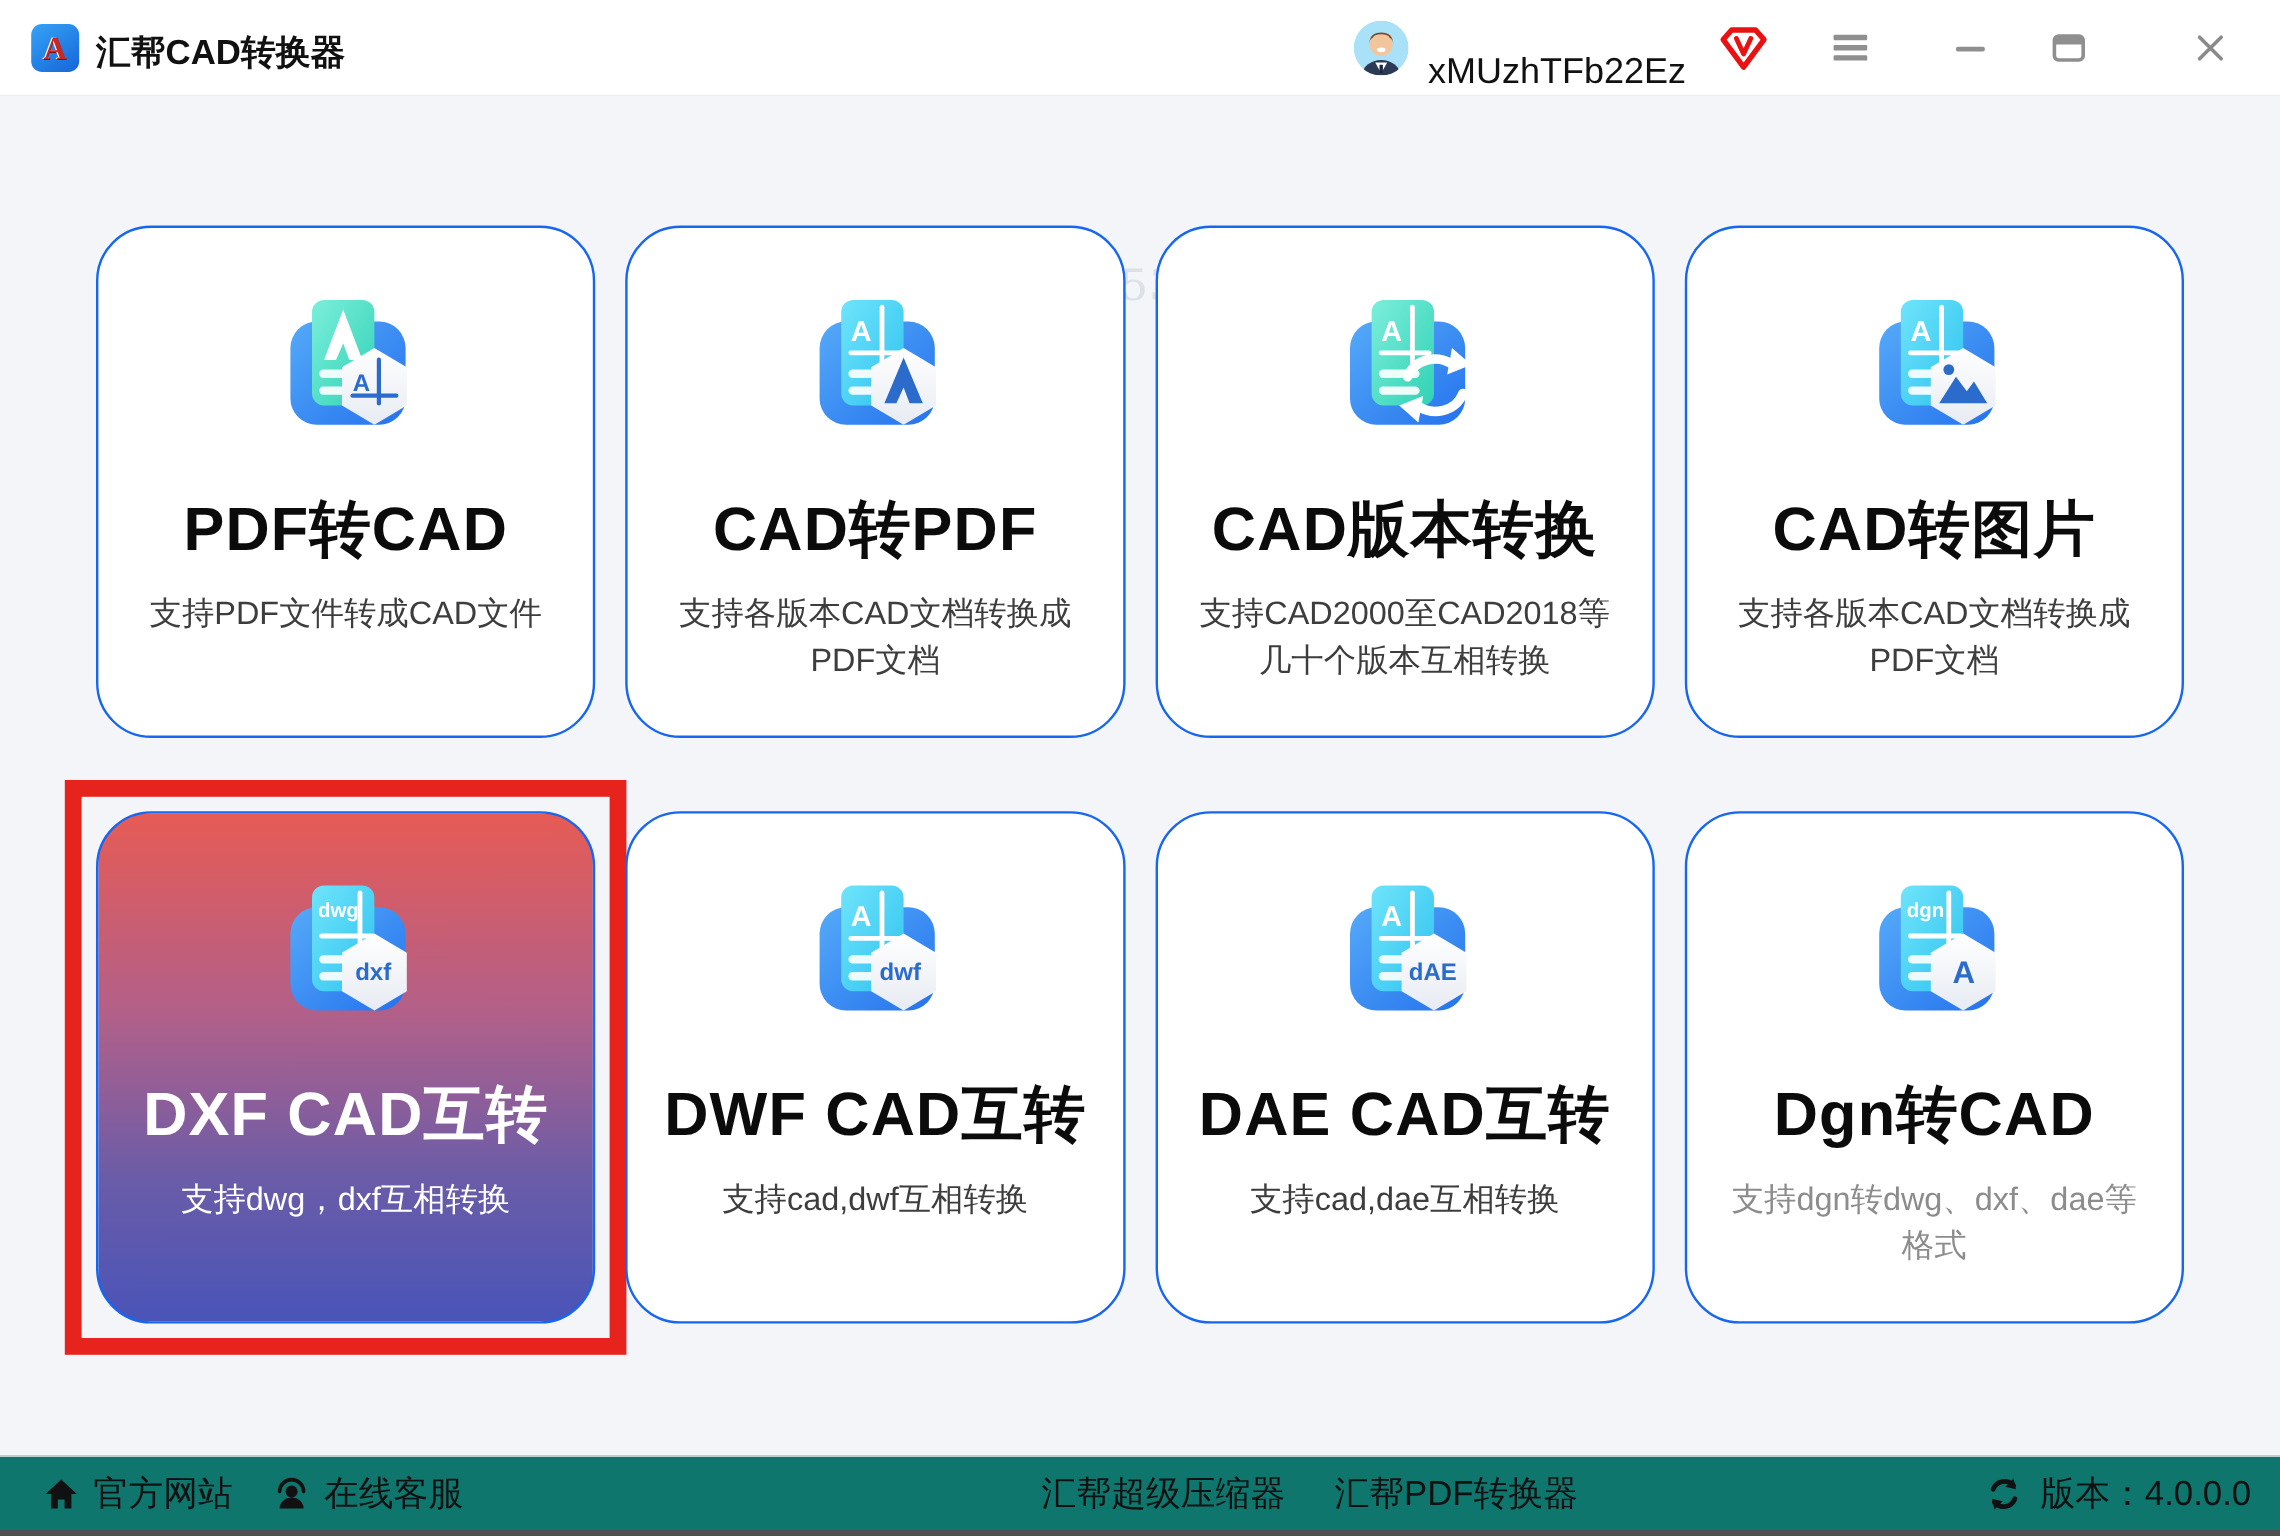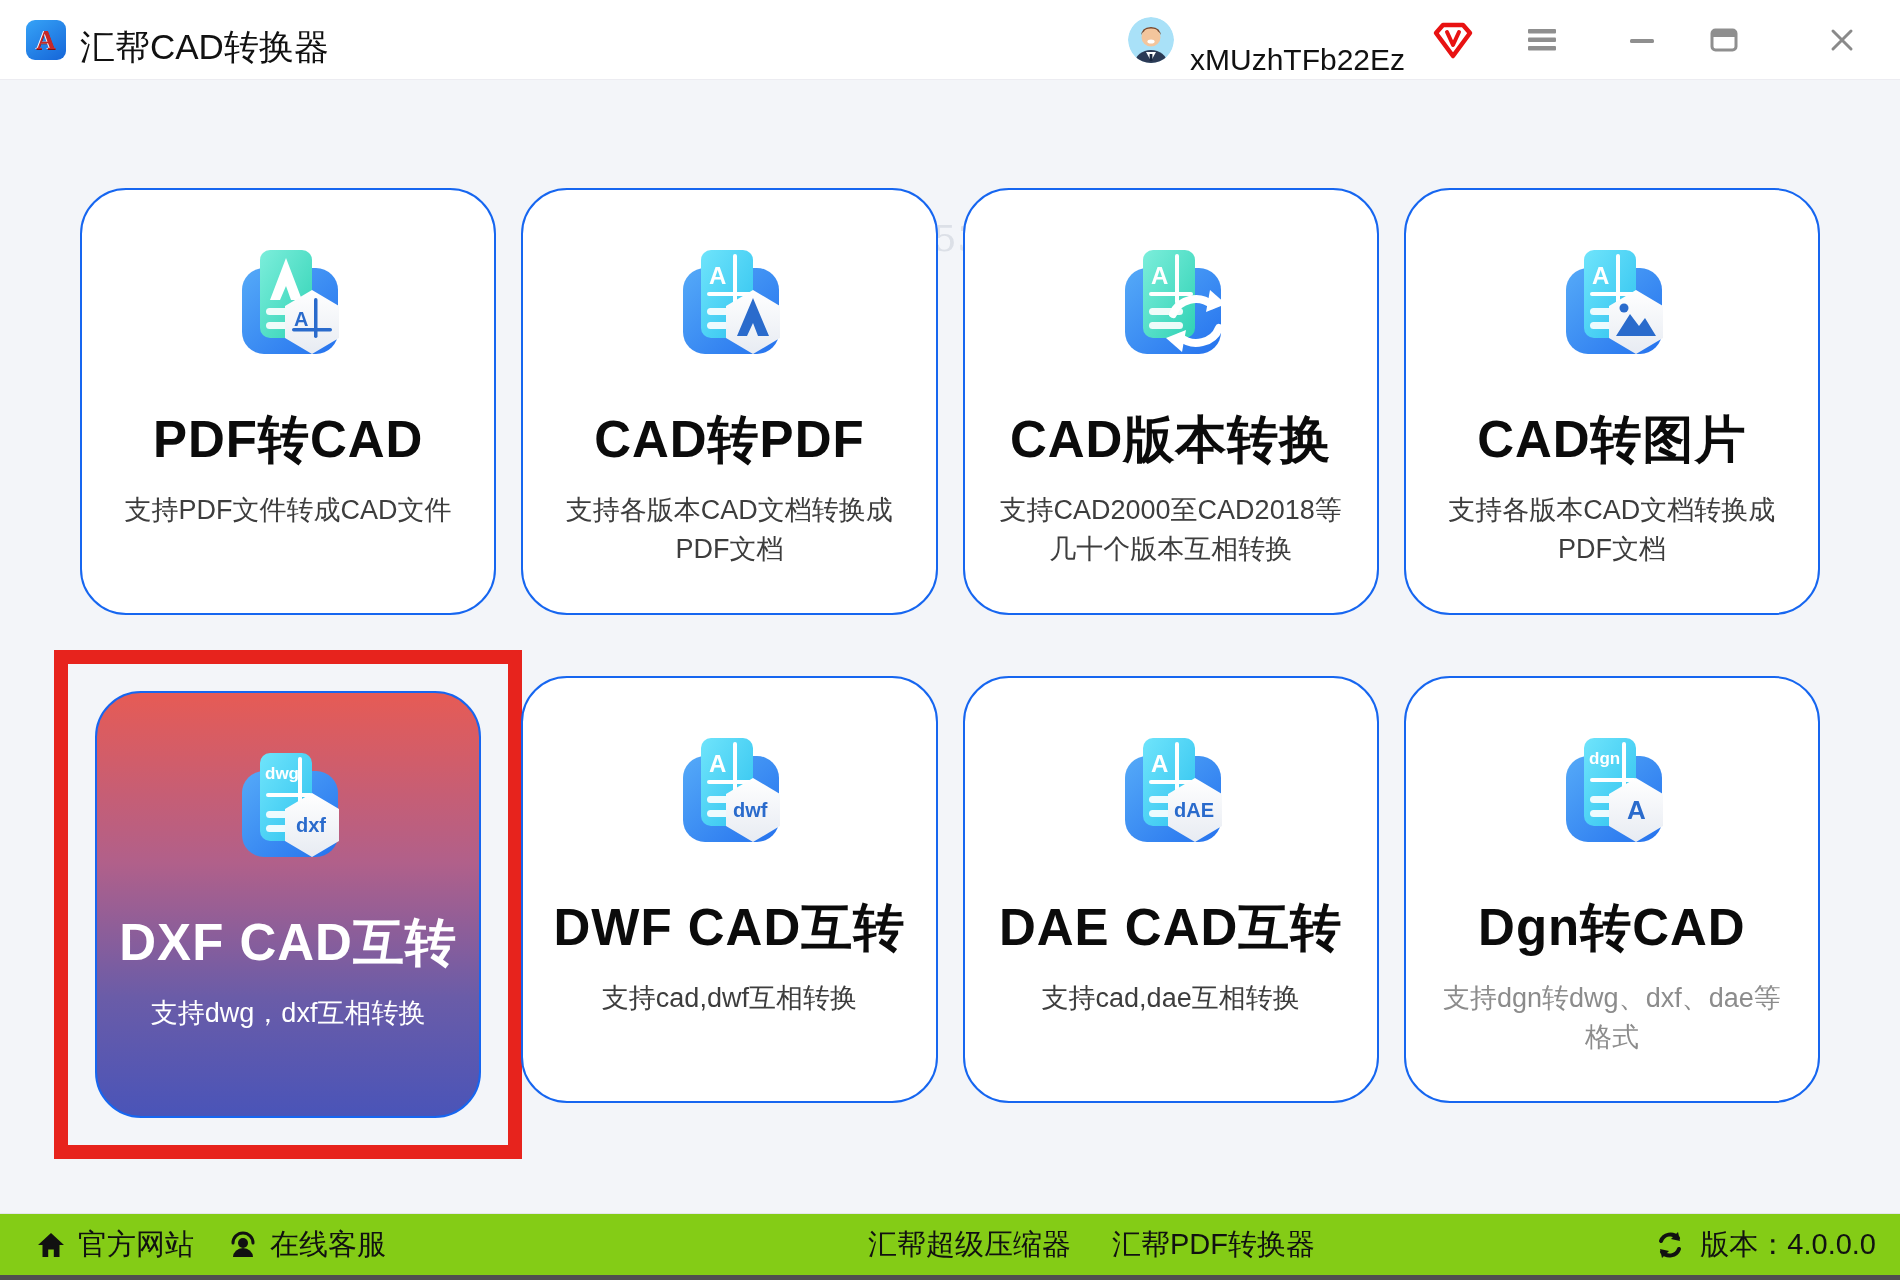--- a/index.html
+++ b/index.html
@@ -7,21 +7,21 @@
               font-family:"Liberation Sans","DejaVu Sans",sans-serif; background:#f3f5f9; }
 
   
   .titlebar { position:relative; width:100%; height:80px; background:#ffffff;
               border-bottom:1px solid #ececf1; z-index:5; }
   .app-logo { position:absolute; left:26px; top:20px; width:40px; height:40px; border-radius:9px;
               background:linear-gradient(145deg,#36a3f7,#1565d8);
               display:flex; align-items:center; justify-content:center; }
   .app-logo span { font-size:27px; font-weight:bold; color:#c62828;
                    text-shadow:-1px 0 #fff, 0 1px #7a1010; font-family:"Liberation Serif",serif; }
-  .app-title { position:absolute; left:80px; top:24px; font-size:35px; color:#111; font-weight:400; }
+  .app-title { position:absolute; left:80px; top:24px; font-size:29px; color:#111; font-weight:700; }
   .avatar { position:absolute; left:1128px; top:17px; width:46px; height:46px; border-radius:50%; overflow:hidden; cursor:pointer; }
   .username { position:absolute; left:1190px; top:24px; font-size:30px; color:#111; font-weight:500;margin-top:19px; }
   .vip-badge { position:absolute; left:1432px; top:20px; width:42px; height:42px; cursor:pointer; }
   .win-btn { position:absolute; top:22px; width:36px; height:36px; display:flex; align-items:center;
              justify-content:center; cursor:pointer; }
   .hamburger { left:1524px; } .minimize { left:1624px; } .maximize { left:1706px; } .close { left:1824px; }
 
   
   .main { position:relative; width:100%; height:1133px; }
   .watermark { position:absolute; left:862px; top:138px; font-family:"DejaVu Serif","Liberation Serif",serif;
@@ -29,26 +29,26 @@
   .grid { display:grid; grid-template-columns:repeat(4,1fr); column-gap:25px; row-gap:61px;
           padding:108px 80px 0 80px; }
   .card { position:relative; height:427px; background:#fff; border:2px solid #1666f0; border-radius:46px;
           text-align:center; cursor:pointer; z-index:1; }
   .card-icon { margin-top:52px; display:inline-block; width:120px; height:120px; }
   .card-title { margin-top:40px; font-size:51px; font-weight:bold; color:#0b0b0b; letter-spacing:1px; }
   .card-subtitle { margin-top:16px; padding:0 28px; font-size:27px; line-height:1.45; color:#3d3d3d; }
   .card-subtitle.muted { color:#8c8c8c; }
 
   .cell-highlight { position:relative; }
-  .red-frame { margin:-26px; border:14px solid #e7231d; padding:27px; }
+  .red-frame { margin:-26px; border:14px solid #e7231d; padding:12px; }
   .card.selected { background:linear-gradient(180deg,#e65b55 0%,#b1608a 40%,#6a5ca8 72%,#4a54b8 100%); }
   .card.selected .card-title, .card.selected .card-subtitle { color:#ffffff; }
 
   
-  .footer { position:absolute; left:0; right:0; bottom:5px; height:62px; background:#84cc16;
+  .footer { position:absolute; left:0; right:0; bottom:5px; height:62px; background:#0f766e;
             border-top:1px solid #e4e6ea; z-index:5; }
   .bottom-strip { position:absolute; left:0; right:0; bottom:0; height:5px; background:#4f4f4f; z-index:6; }
   .f-item { position:absolute; top:0; height:62px; display:flex; align-items:center; gap:12px;
             font-size:29px; color:#111; cursor:pointer; }
   .f-site { left:36px; } .f-service { left:228px; }
   .f-compressor { left:868px; } .f-pdfconv { left:1112px; }
   .f-version { right:24px; gap:16px; cursor:pointer; }
 
   svg text { font-family:"Liberation Sans","DejaVu Sans",sans-serif; }
   .doc-A { font-size:24px; font-weight:bold; fill:#ffffff; }

